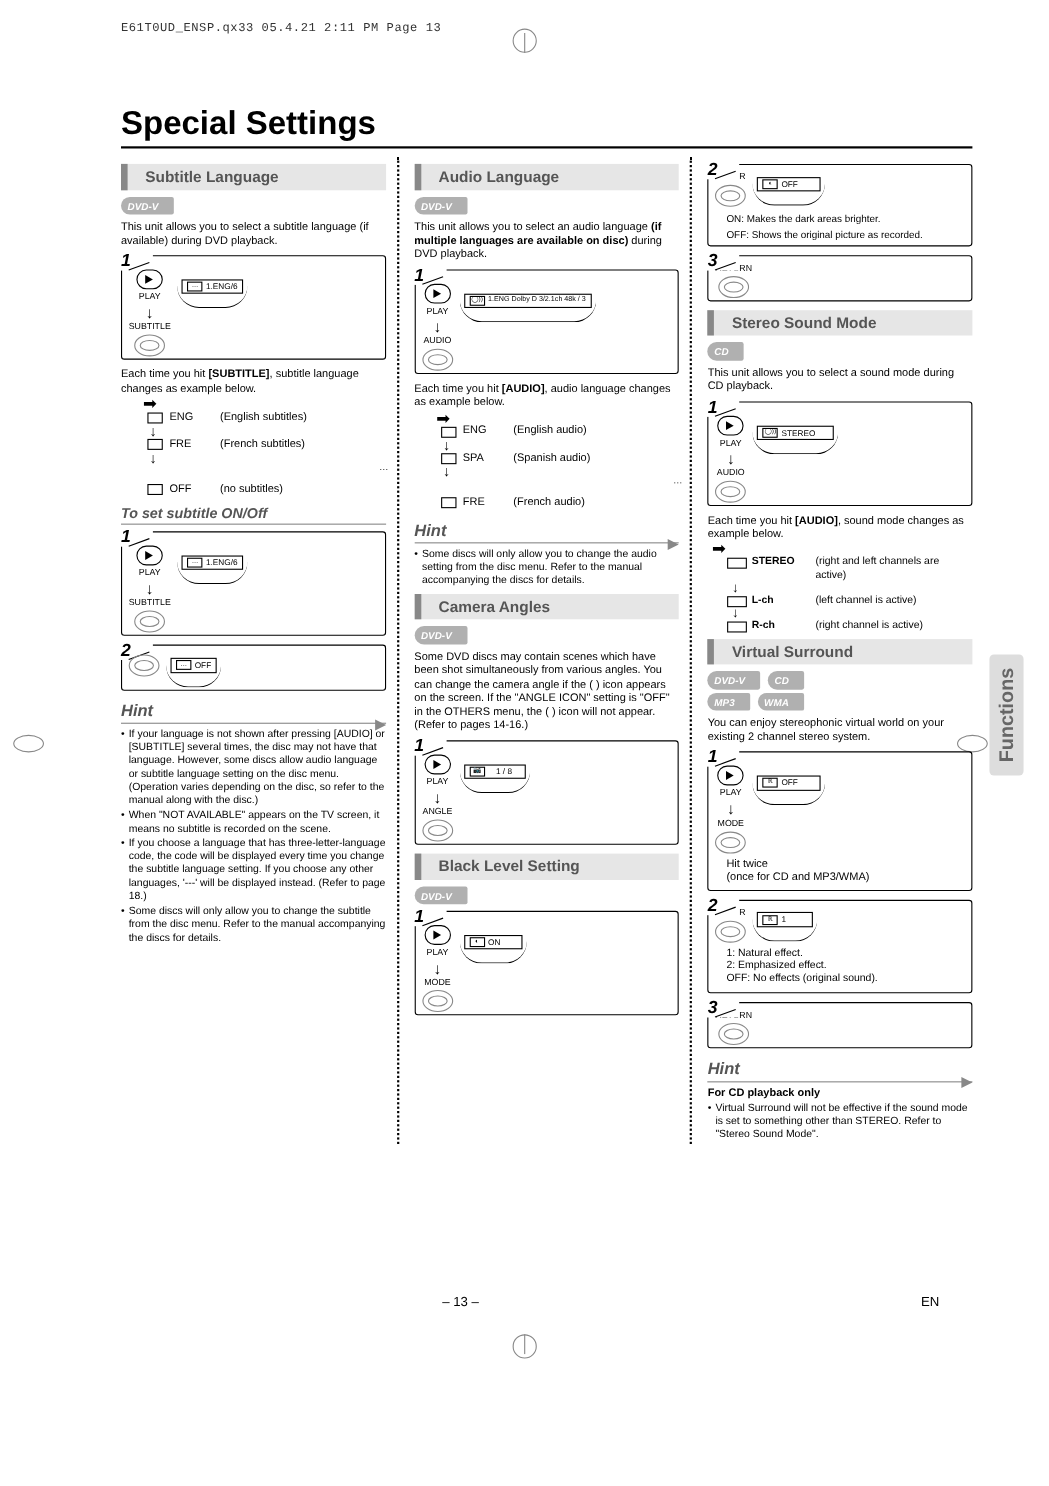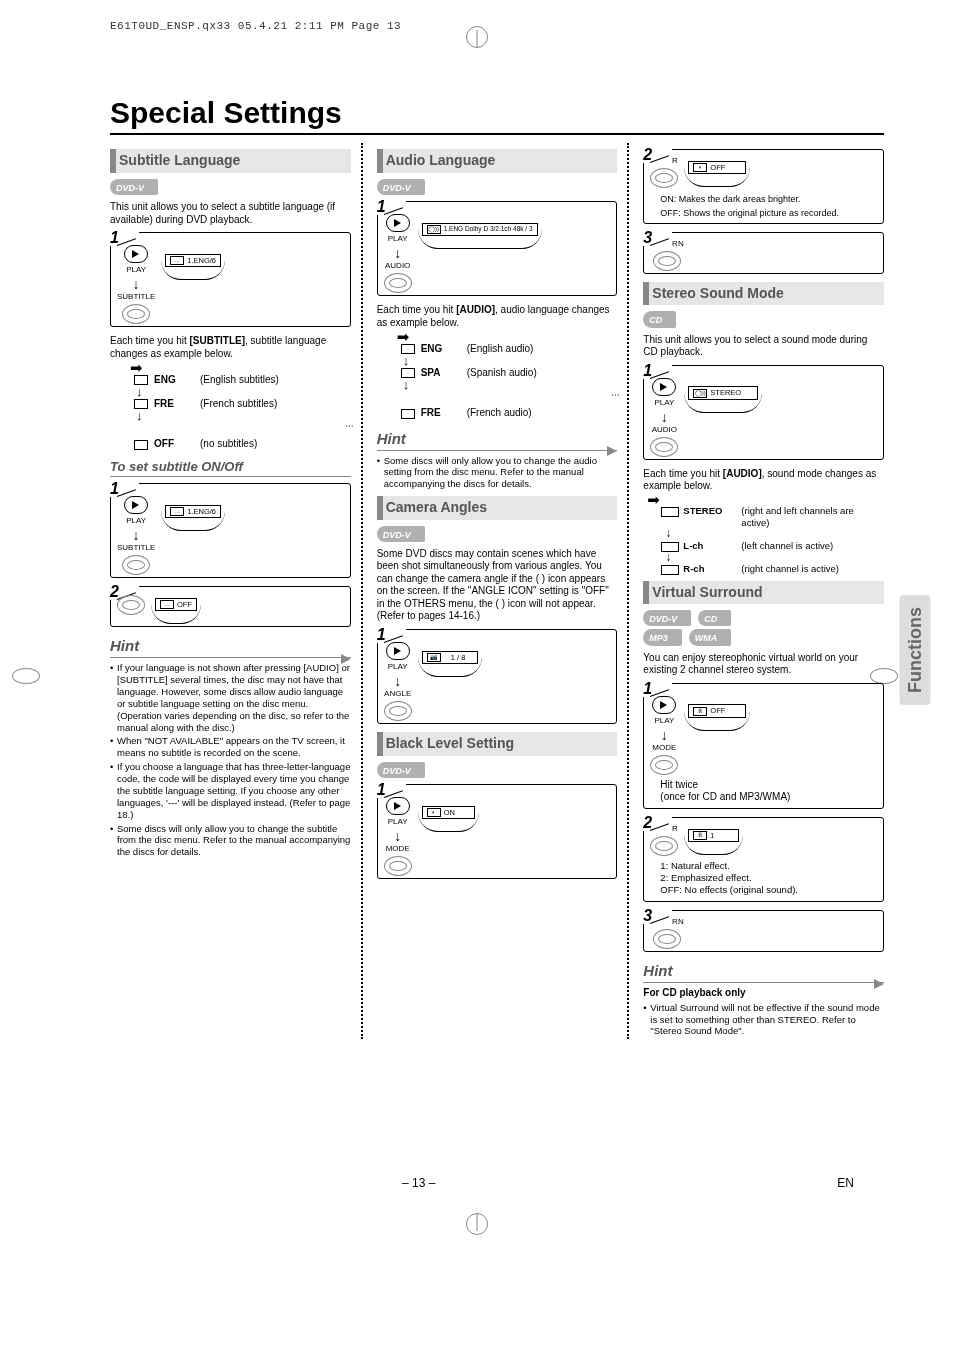--- a/index.html
+++ b/index.html
@@ -46,21 +46,21 @@
   .col:last-child {
     border-right: none;
     padding-right: 0;
   }
   .section-title {
     background: #e6e6e6;
     border-left: 6px solid #888;
     font-size: 14px;
     font-weight: bold;
     color: #555;
-    padding: 3px 3px;
+    padding: 3px 16px;
     margin: 6px 0 6px 0;
   }
   .badge-row { margin: 4px 0 6px 0; }
   .disc-badge {
     display: inline-block;
     background: #b0b0b0;
     color: #fff;
     font-size: 9px;
     font-style: italic;
     font-weight: bold;
@@ -171,21 +171,21 @@
   }
   .osd .mini-icon { display:inline-block; border:1px solid #000; width:12px; height:7px; font-size:6px; text-align:center; line-height:7px;}
   .osd-wrap { border-bottom: 1px solid #000; border-radius: 0 0 20px 20px; padding: 0 4px 12px 4px; display:inline-block; }
   
   .lang-flow { display: flex; flex-direction: column; gap: 2px; margin: 4px 0 4px 20px; }
   .lang-row { display: flex; align-items: center; gap: 8px; font-size: 10px; position: relative; padding-left: 24px; }
   .lang-row::before {
     content: ""; position: absolute; left: 4px; top: 50%; width: 12px; height: 8px;
     border: 1px solid #000; transform: translateY(-50%);
   }
-  .lang-row .code { font-weight: bold; width: 38px; }
+  .lang-row .code { font-weight: normal; width: 38px; }
   .lang-arrow { font-size: 13px; text-align: left; padding-left: 6px; line-height: 0.6; }
   .lang-top-arrow { font-size: 15px; margin-left: 0px; line-height: 0.5; }
   .dotted-vert { writing-mode: vertical-rl; letter-spacing: 6px; font-size: 8px; line-height: 0.5; padding-left: 8px;}
   
   .mode-item { display:flex; align-items:flex-start; gap:6px; font-size:9.5px; margin:2px 0 2px 18px; position:relative; padding-left:22px;}
   .mode-item::before { content:""; position:absolute; left:0; top:2px; width:16px; height:8px; border:1px solid #000; }
   .mode-name { font-weight: bold; min-width:52px; }
   .mode-arrow { margin-left: 22px; line-height: 0.6; font-size:12px;}
   .mode-lead { font-size:15px; margin-left:4px; line-height:0.4;}
   .function-tab {
@@ -329,20 +329,21 @@
         <li>When "NOT AVAILABLE" appears on the TV screen, it means no subtitle is recorded on the scene.</li>
         <li>If you choose a language that has three-letter-language code, the code will be displayed every time you change the subtitle language setting. If you choose any other languages, '---' will be displayed instead. (Refer to page 18.)</li>
         <li>Some discs will only allow you to change the subtitle from the disc menu. Refer to the manual accompanying the discs for details.</li>
       </ul>
     </div>
 
     <div class="col">
 
       <div class="section-title">Audio Language</div>
       <div class="badge-row"><span class="disc-badge">DVD-V</span></div>
+      <p class="body-text"><span>This unit allows you to select an audio language </span><span class="bold">(if multiple languages are available on disc)</span><span> during DVD playback.</span></p>
 
       <div class="step-box">
         <span class="step-num">1</span>
         <div class="step-body">
           <div class="step-left">
             <div class="play-glyph"></div>
             <span class="remote-label">PLAY</span>
             <span class="arrow-down">↓</span>
             <span class="remote-label">AUDIO</span>
             <div class="remote-glyph"></div>

